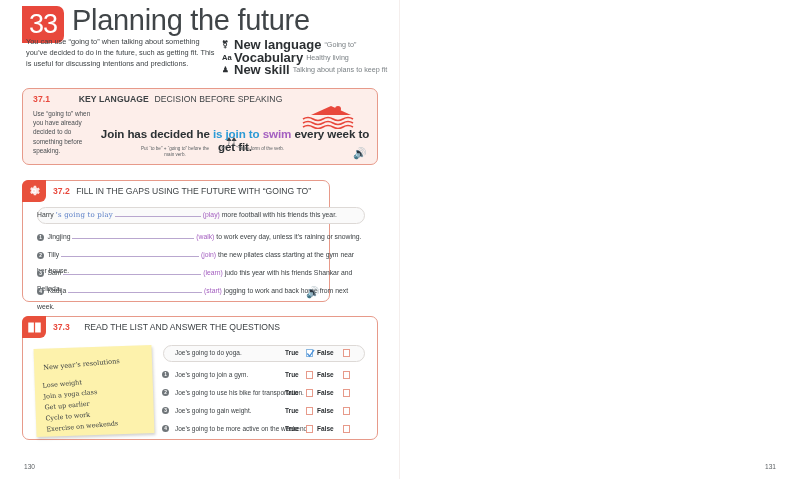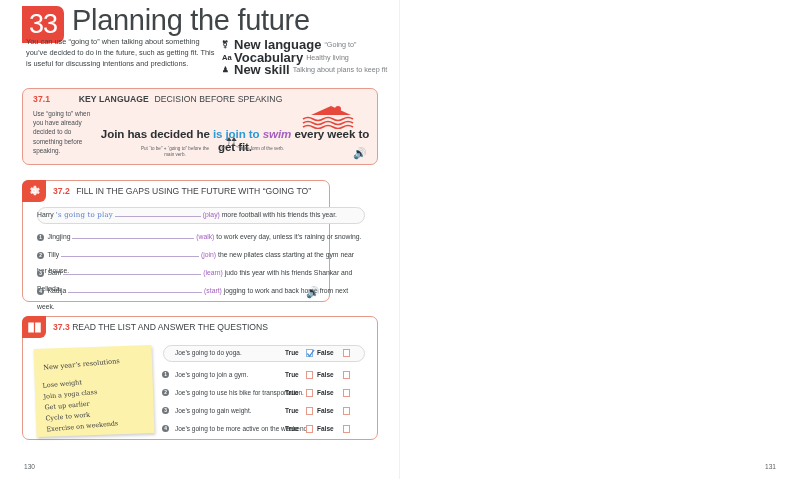--- a/index.html
+++ b/index.html
@@ -64,21 +64,21 @@
   .spk { position:absolute; color:#e8483c; font-size:11px; line-height:1; }
 
   
   #p371 { left:22px; top:88px; width:356px; height:77px; }
   .p371-note { position:absolute; left:10px; top:20px; width:60px;
                font-size:6.4px; line-height:9.2px; color:#4a4f52; }
   .p371-sent { position:absolute; left:74px; top:38px; width:276px;
                text-align:center; font-size:11.6px; font-weight:bold; color:#2b3033;
                letter-spacing:-0.1px; }
   .blue { color:#2b9ad6; }
-  .purple { color:#a45fc0;font-style:italic; }
+  .purple { color:#a45fc0; }
   .p371-anno1 { position:absolute; left:115px; top:57px; width:74px;
                 font-size:4.6px; line-height:6.2px; color:#5a5f62; text-align:center; }
   .p371-anno2 { position:absolute; left:216px; top:57px; width:80px;
                 font-size:4.6px; line-height:6.2px; color:#5a5f62; }
   .swimmer { position:absolute; right:16px; top:14px; }
 
   
   #p372 { left:22px; top:180px; width:308px; height:122px; }
   .gapbox {
     position:absolute; left:14px; top:26px; width:328px; height:17px;
@@ -235,21 +235,21 @@
   <div class="panel" id="p373">
     <div class="icon-badge">
       <svg width="15" height="13" viewBox="0 0 24 20">
           <path fill="#fff" d="M2 2h9v16H2z"></path>
           <path fill="#fff" d="M13 2h9v16h-9z"></path>
           <path fill="#e8503c" d="M11.2 1h1.6v18h-1.6z"></path>
         </svg>
     </div>
     <div class="head-indent">
       <span class="pnum">37.3</span>
-      <span style="margin-left:0">READ THE LIST AND ANSWER THE QUESTIONS</span>
+      <span style="margin-left:12px">READ THE LIST AND ANSWER THE QUESTIONS</span>
     </div>
 
     <div class="sticky">
       <div class="sticky-title">New year’s resolutions</div>
       <div class="sticky-list">
         <div>Lose weight</div>
         <div>Join a yoga class</div>
         <div>Get up earlier</div>
         <div>Cycle to work</div>
         <div>Exercise on weekends</div>

